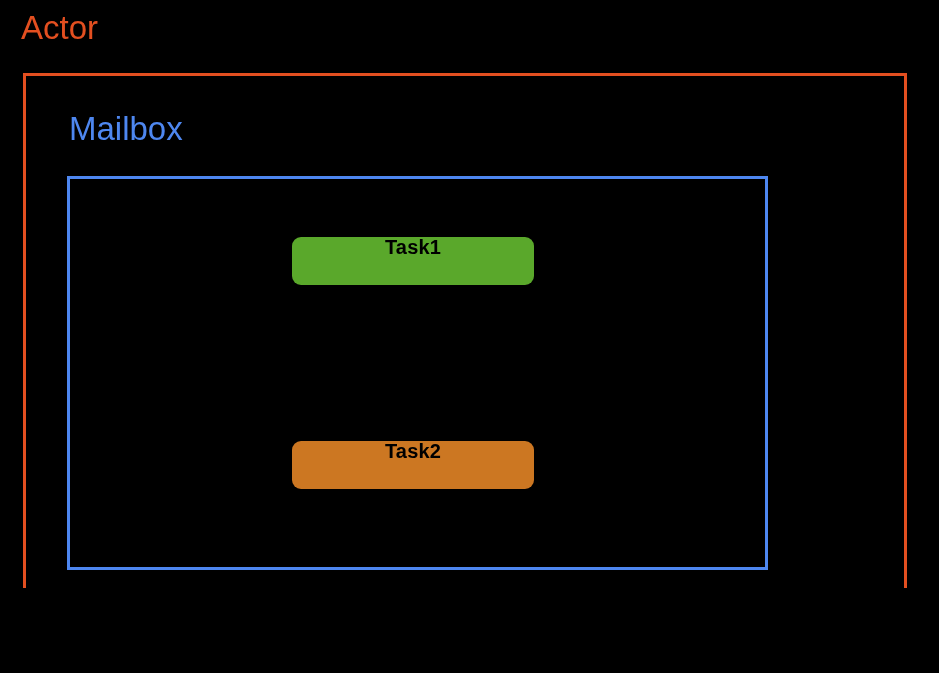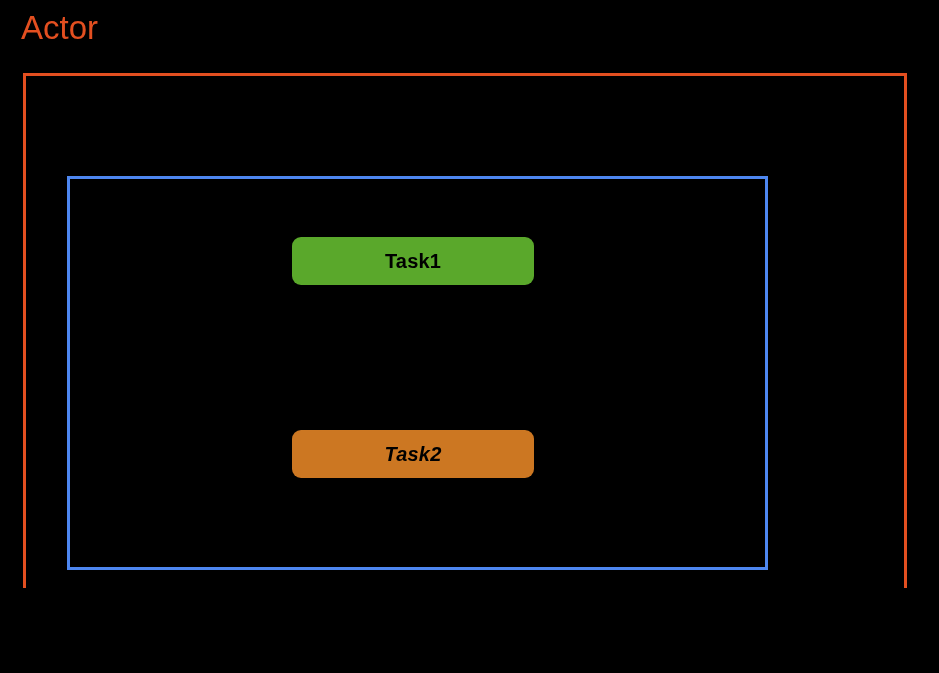--- a/index.html
+++ b/index.html
@@ -64,46 +64,47 @@
   }
 
   
   .task-node {
     position: absolute;
     left: 292px;
     width: 242px;
     height: 48px;
     border-radius: 9px;
     display: flex;
-    align-items: center;
+    align-items: flex-start;
     justify-content: center;
     box-sizing: border-box;
   }
   .task-label {
     font-family: "Liberation Sans", sans-serif;
     font-size: 20px;
     font-weight: 700;
     color: #000000;
     letter-spacing: 0.2px;
     line-height: 1;
     user-select: none;
   }
   #task-node-0 { top: 237px; }
   #task-node-1 { top: 334px; }
-  #task-node-2 { top: 430px; font-style: italic; }
+  #task-node-2 { top: 441px; }
 </style>
 </head>
 <body style="background: rgb(0, 0, 0);">
 
 <div id="canvas" style="width: 939px; height: 588px; background: rgb(0, 0, 0);">
 
   <div id="actor-label" class="group-label" style="color: rgb(227, 79, 32);">Actor</div>
 
   <div id="actor-box" class="group-box" style="border: 3px solid rgb(227, 79, 32);"></div>
 
+  <div id="mailbox-label" class="group-label" style="color: rgb(78, 135, 240);">Mailbox</div>
 
   <div id="mailbox-box" class="group-box" style="border: 3px solid rgb(78, 135, 240);"></div>
 
   <div id="task-node-0" class="task-node" style="background: rgb(90, 168, 43);">
     <span class="task-label" style="color: rgb(0, 0, 0);">Task1</span>
   </div>
 
 
   <div id="task-node-2" class="task-node" style="background: rgb(204, 119, 34);">
     <span class="task-label" style="color: rgb(0, 0, 0);">Task2</span>

